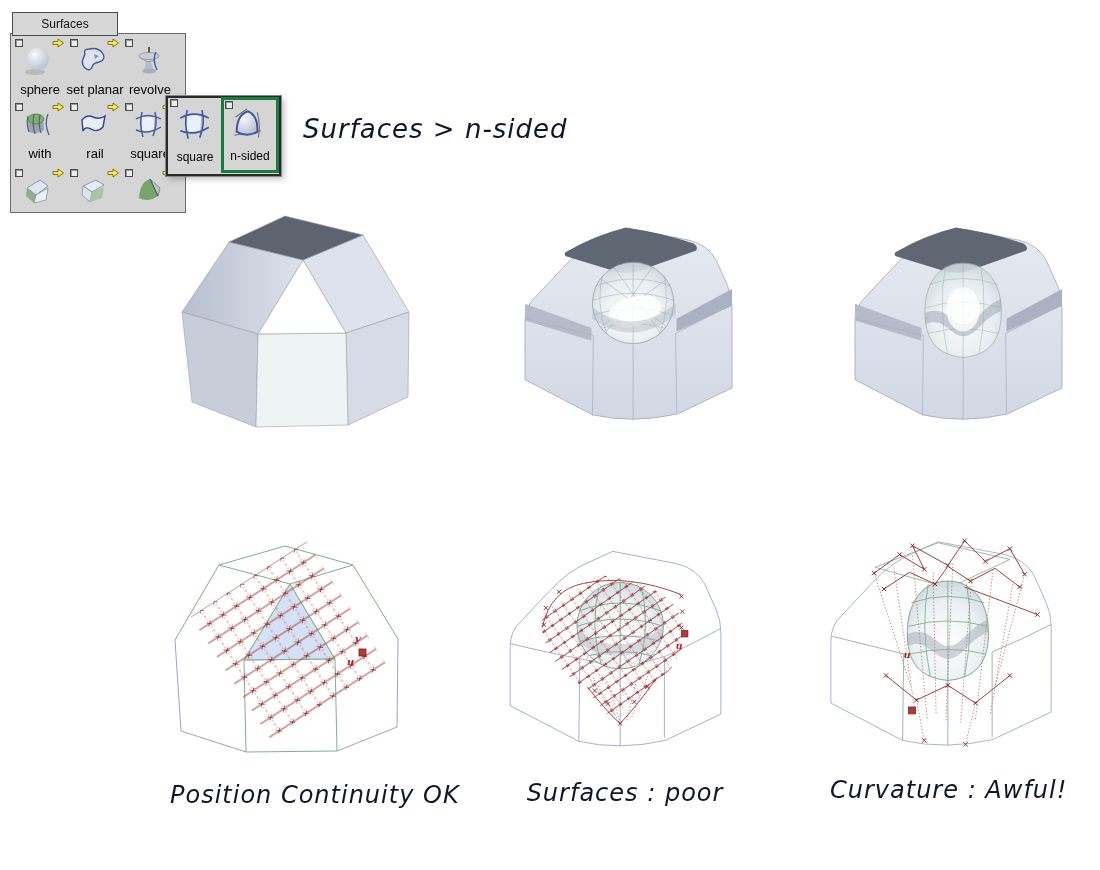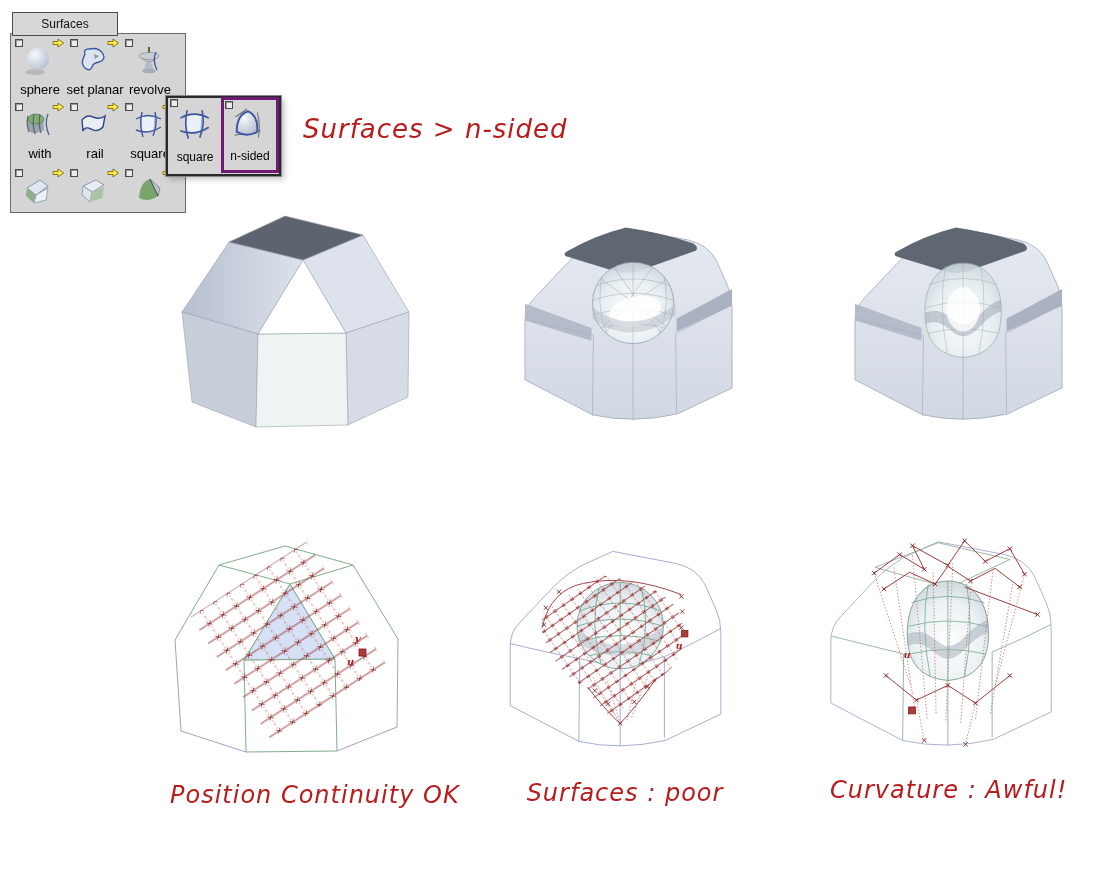--- a/index.html
+++ b/index.html
@@ -1,19 +1,19 @@
 <!DOCTYPE html>
 <html><head>
 <meta charset="utf-8">
 <style>
   html,body{margin:0;padding:0;background:#fff;}
   #stage{position:relative;width:1100px;height:870px;background:#ffffff;overflow:hidden;
          font-family:"Liberation Sans",sans-serif;padding-left:14px;}
   
-  .hand{position:absolute;color:#b91c1c;font-family:"DejaVu Sans",sans-serif;
+  .hand{position:absolute;color:#0f172a;font-family:"DejaVu Sans",sans-serif;
         font-style:italic;letter-spacing:1px;white-space:nowrap;}
   
   .palette{position:absolute;left:10px;top:12px;width:176px;height:199px;}
   .palette-tab{position:absolute;left:2px;top:0;width:104px;height:22px;background:#d7d7d7;
     border:1px solid #4a4a4a;z-index:2;display:flex;align-items:center;justify-content:center;
     font-size:12px;color:#111;}
   .palette-body{position:absolute;left:0;top:21px;width:174px;height:178px;background:#d5d5d5;
     border:1px solid #6a6a6a;overflow:hidden;}
   .tool-row{position:absolute;left:0;width:174px;display:flex;}
   .tool-cell{position:relative;width:52px;height:62px;margin-left:3px;}
@@ -23,21 +23,21 @@
   .chk{position:absolute;left:1px;top:1px;width:6px;height:6px;background:#ececec;
     border:1px solid #4a4a4a;box-shadow:inset 1px 1px 0 #999;}
   .flyarrow{position:absolute;right:1px;top:0;width:13px;height:10px;}
   
   .flyout{position:absolute;left:166px;top:96px;width:111px;height:76px;background:#d5d5d5;
     border:2px solid #2a2a2a;outline:1px solid #888;box-shadow:3px 3px 6px rgba(0,0,0,.25);
     display:flex;z-index:5;}
   .fly-cell{position:relative;width:52px;height:72px;margin:0 0 0 1px;}
   .fly-cell .tool-icon{left:9px;top:9px;width:32px;height:36px;}
   .fly-cell .tool-label{top:52px;font-size:12px;}
-  .fly-selected{border:3px solid #701a75;margin:-1px 0 0 0;width:52px;height:70px;}
+  .fly-selected{border:3px solid #15803d;margin:-1px 0 0 0;width:52px;height:70px;}
   .fly-selected .tool-icon{left:7px;top:7px;}
   .fly-selected .tool-label{top:49px;}
   
   .fig{position:absolute;}
   svg text.uvlab{font-family:"DejaVu Serif",serif;font-weight:bold;font-style:italic;
     font-size:10px;fill:#b02020;}
 </style>
 </head>
 <body>
 

